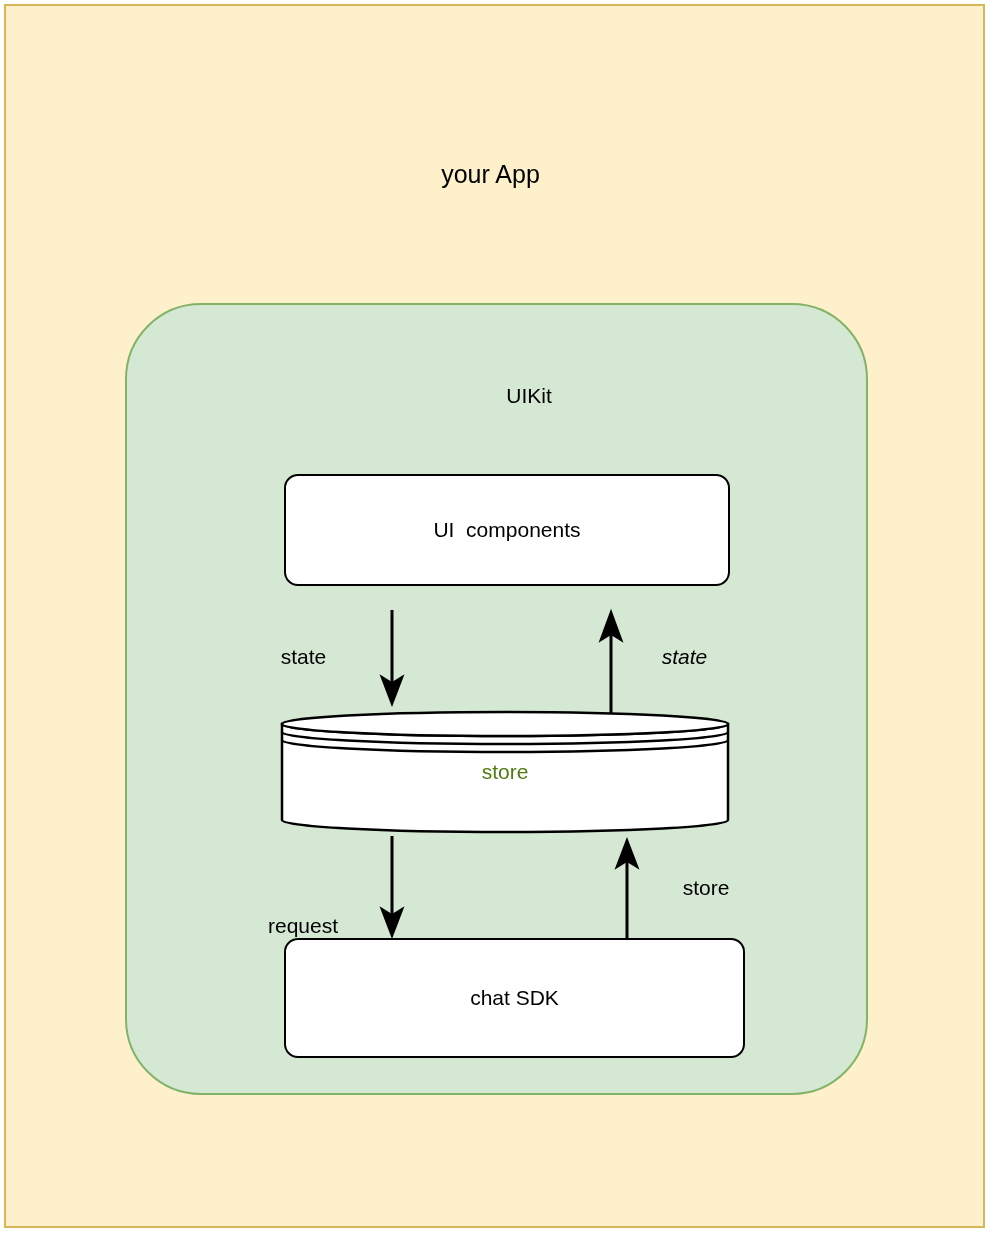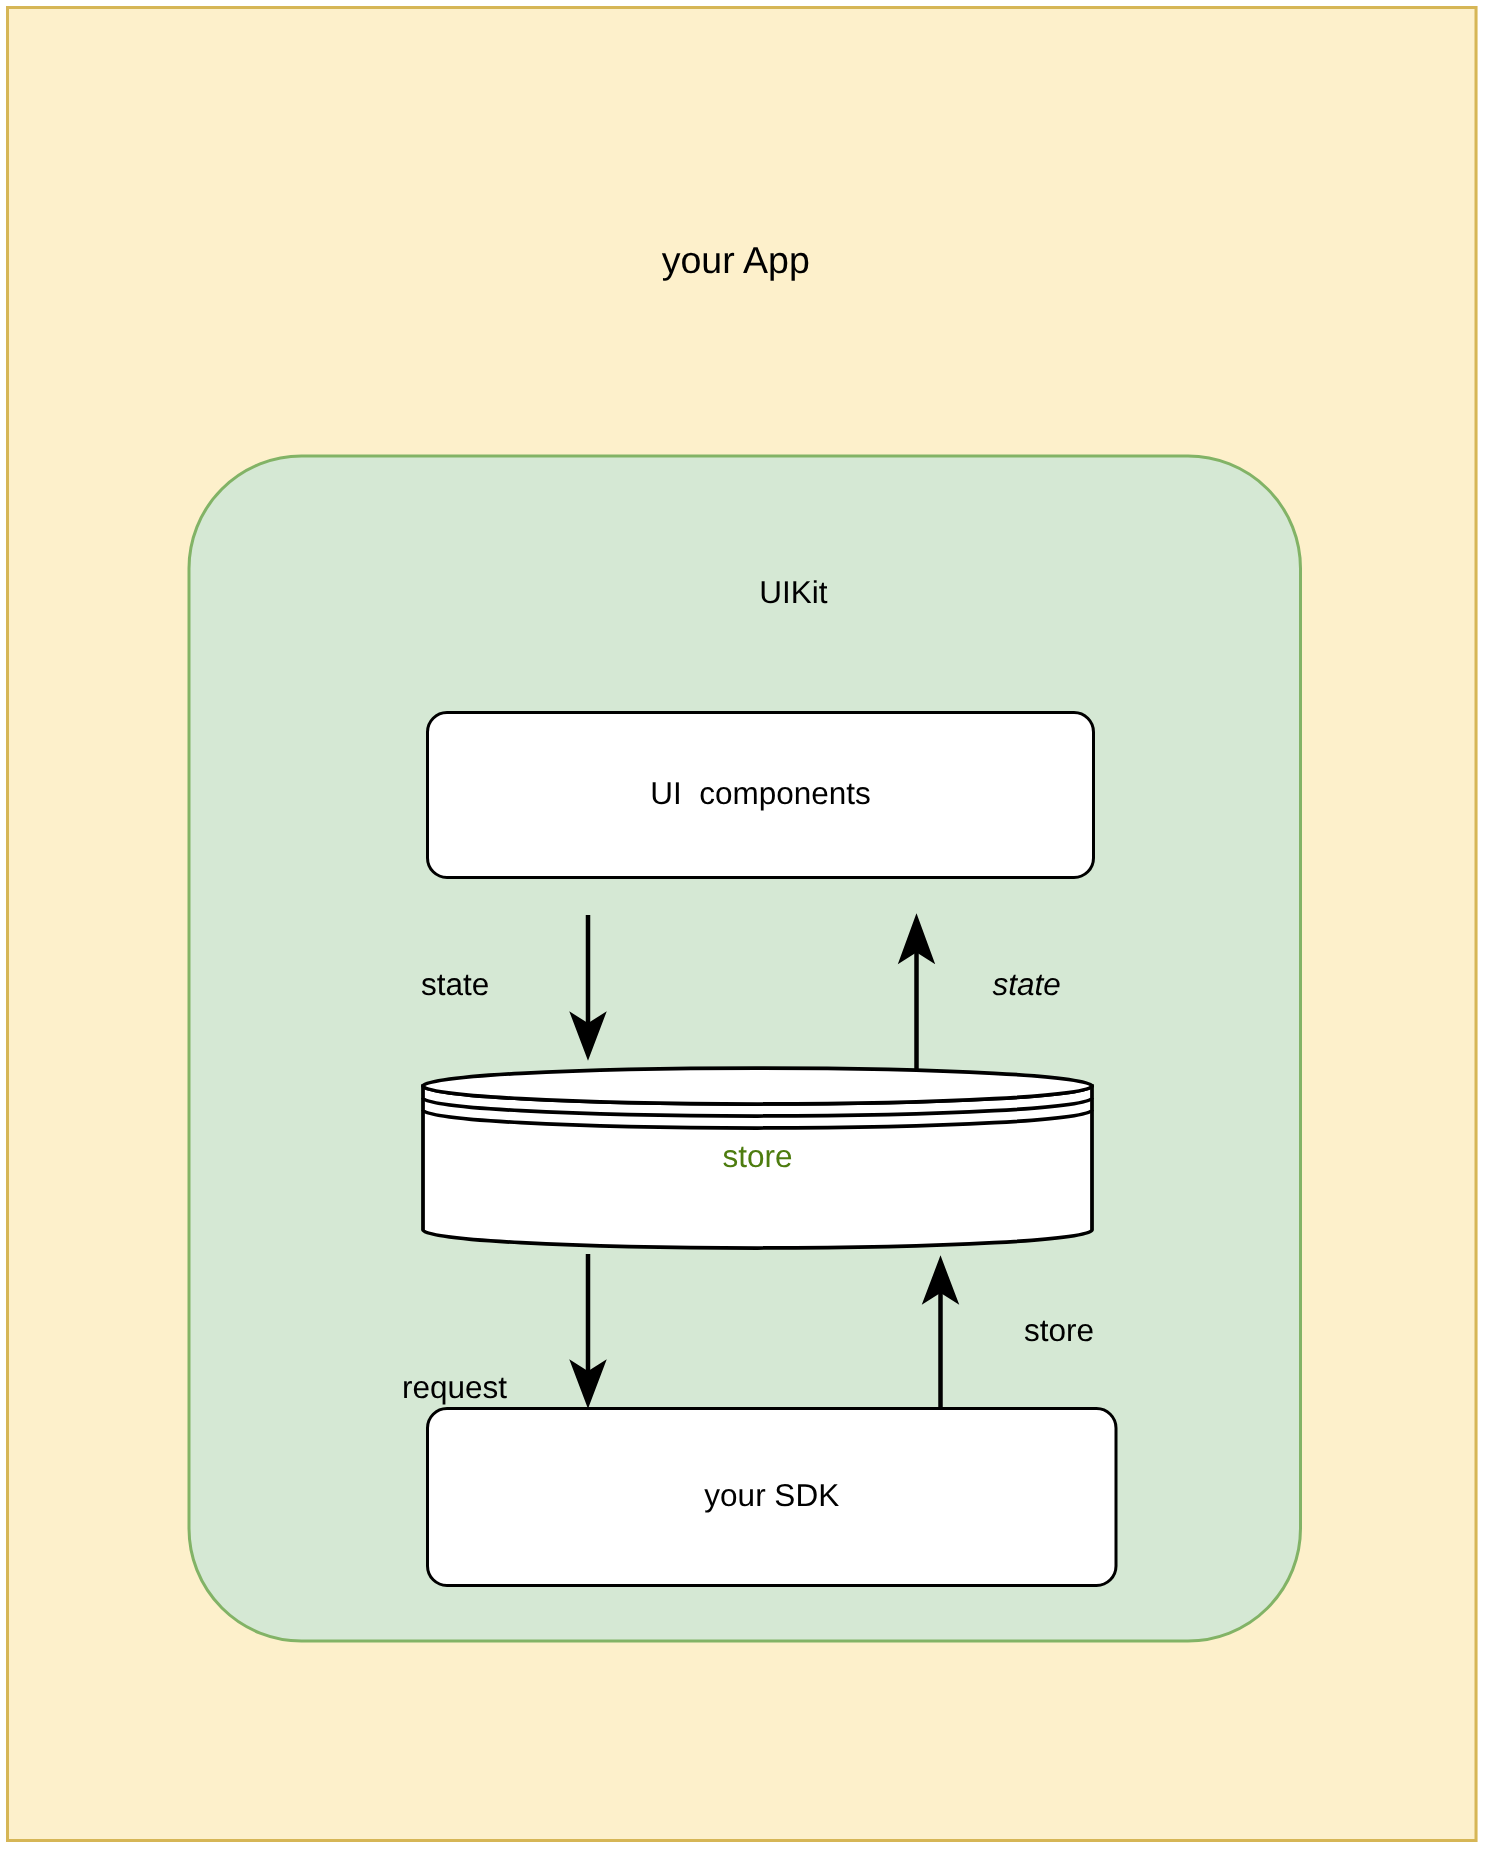--- a/index.html
+++ b/index.html
@@ -213,16 +213,16 @@
 
   <div class="arrow" id="arrow-data">
     <svg width="42" height="100" viewBox="0 0 42 100" xmlns="http://www.w3.org/2000/svg">
       <line x1="21" y1="100" x2="21" y2="20" stroke="#000000" stroke-width="3"></line>
       <path d="M 21 1 L 10 30 L 21 23 L 32 30 Z" fill="#000000" stroke="#000000" stroke-width="1.5" stroke-linejoin="miter"></path>
     </svg>
   </div>
   <div class="edge-label" id="label-data">store</div>
 
   <div class="node-box" id="chat-sdk-box">
-    <span class="node-text">your SDK</span>
+    <span class="node-text">chat SDK</span>
   </div>
 
 </div>
 
 </body></html>

